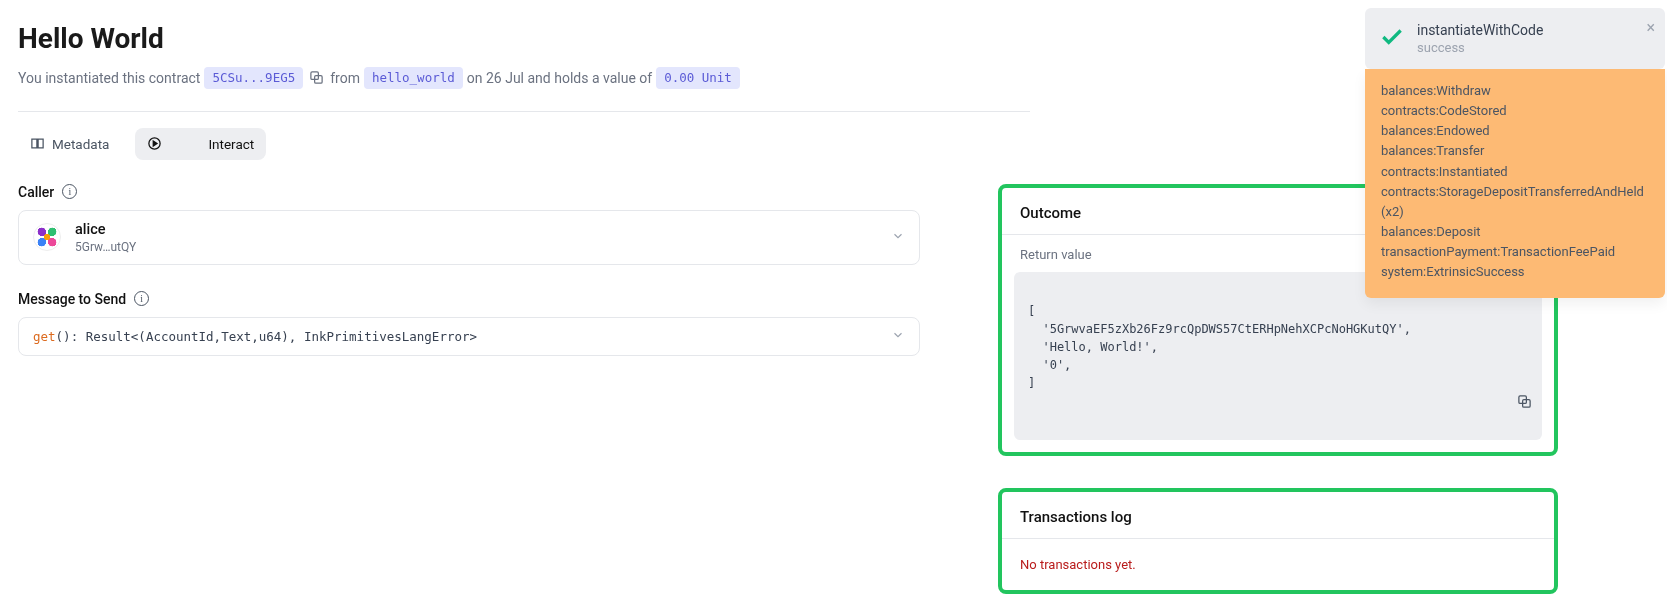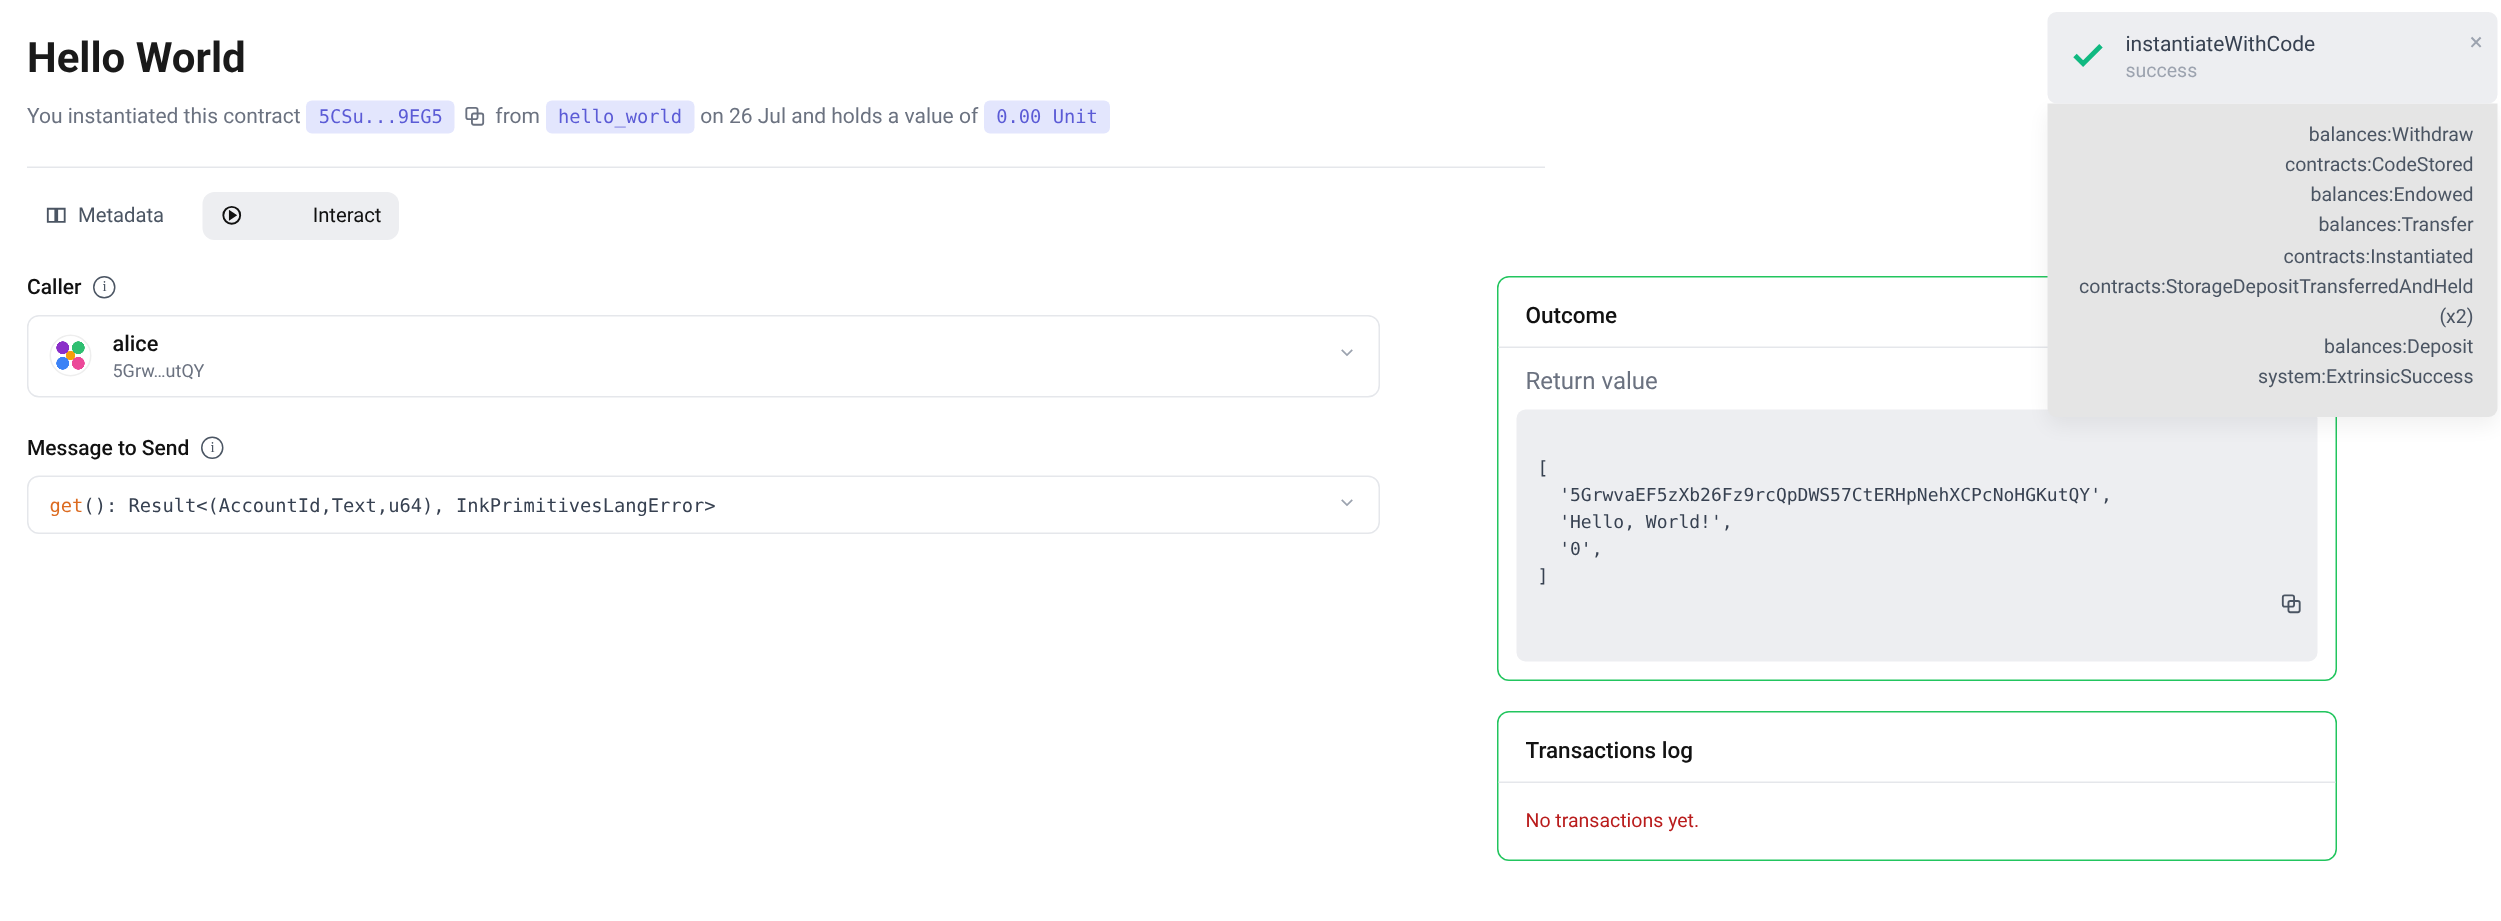--- a/index.html
+++ b/index.html
@@ -130,33 +130,33 @@
     padding: 10px 14px;
     display: flex;
     align-items: center;
     cursor: pointer;
     font-family: ui-monospace, SFMono-Regular, Menlo, monospace;
     font-size: 12.5px;
     color: #374151;
   }
   .msg-box .fn { color:#dc6b20; }
   .card {
-    border: 1px solid #22c55e;
+    border: 4px solid #22c55e;
     border-radius: 8px;
-    margin-bottom: 20px;
+    margin-bottom: 32px;
   }
   .card-header {
     padding: 16px 18px 12px 18px;
     font-size: 15px;
     color:#111;
     font-weight:500;
   }
   .card-sub {
     padding: 0 18px 10px 18px;
-    font-size: 16px;
+    font-size: 13px;
     color: #6b7280;
   }
   .inner-divider { border-top: 1px solid #e5e7eb; }
   .code-block {
     background: #edeef1;
     margin: 0 12px 12px 12px;
     border-radius: 6px;
     padding: 12px 14px;
     font-family: ui-monospace, SFMono-Regular, Menlo, monospace;
     font-size: 12px;
@@ -205,28 +205,27 @@
   .toast-close {
     position:absolute;
     right:10px;
     top:12px;
     color:#9ca3af;
     cursor:pointer;
     font-size:16px;
     line-height:1;
   }
   .toast-body {
-    background:#e5e5e5;
+    background:#fdba74;
     padding: 12px 16px 16px 16px;
     font-size: 13px;
     color:#4b5563;
     line-height: 1.55;
     box-shadow: 0 6px 14px rgba(0,0,0,0.06);
     border-radius:0 0 6px 6px;
-    text-align:right;
   }
   .toast-body div { white-space: normal; word-break: break-word; }
 </style>
 </head>
 <body>
 
 <div class="page">
   <h1 class="title">Hello World</h1>
 
   <div class="subline">
@@ -338,15 +337,16 @@
     <span class="toast-close">×</span>
   </div>
   <div class="toast-body" id="toast-events">
       <div>balances:Withdraw</div>
       <div>contracts:CodeStored</div>
       <div>balances:Endowed</div>
       <div>balances:Transfer</div>
       <div>contracts:Instantiated</div>
       <div>contracts:StorageDepositTransferredAndHeld (x2)</div>
       <div>balances:Deposit</div>
+      <div>transactionPayment:TransactionFeePaid</div>
       <div>system:ExtrinsicSuccess</div>
     </div>
 </div>
 
 </body></html>

